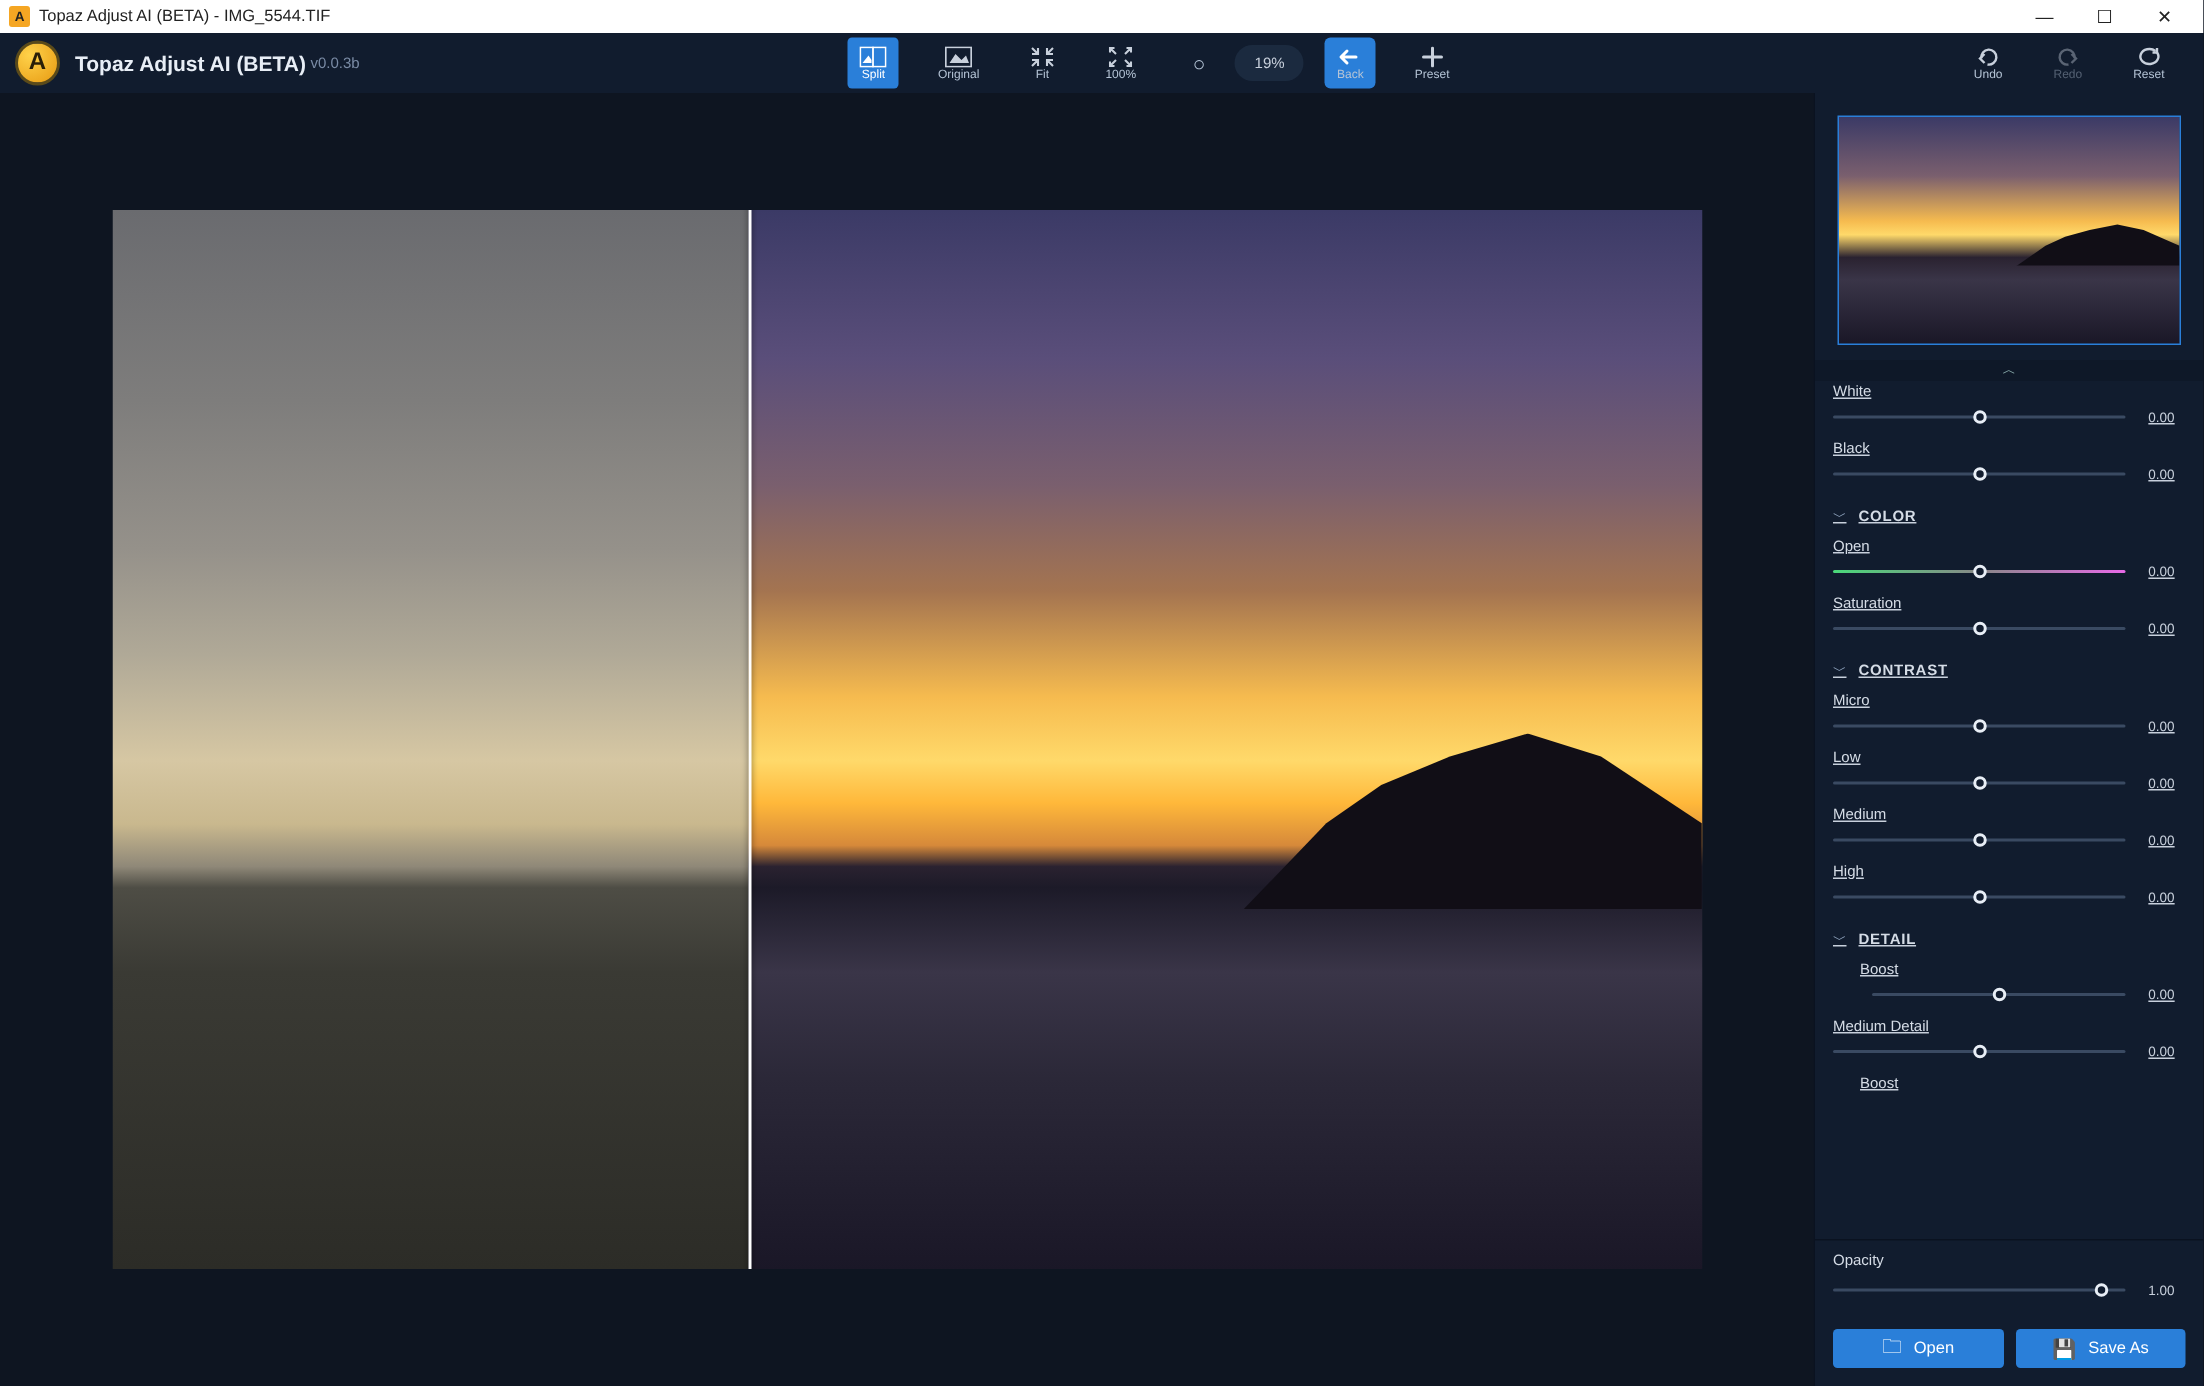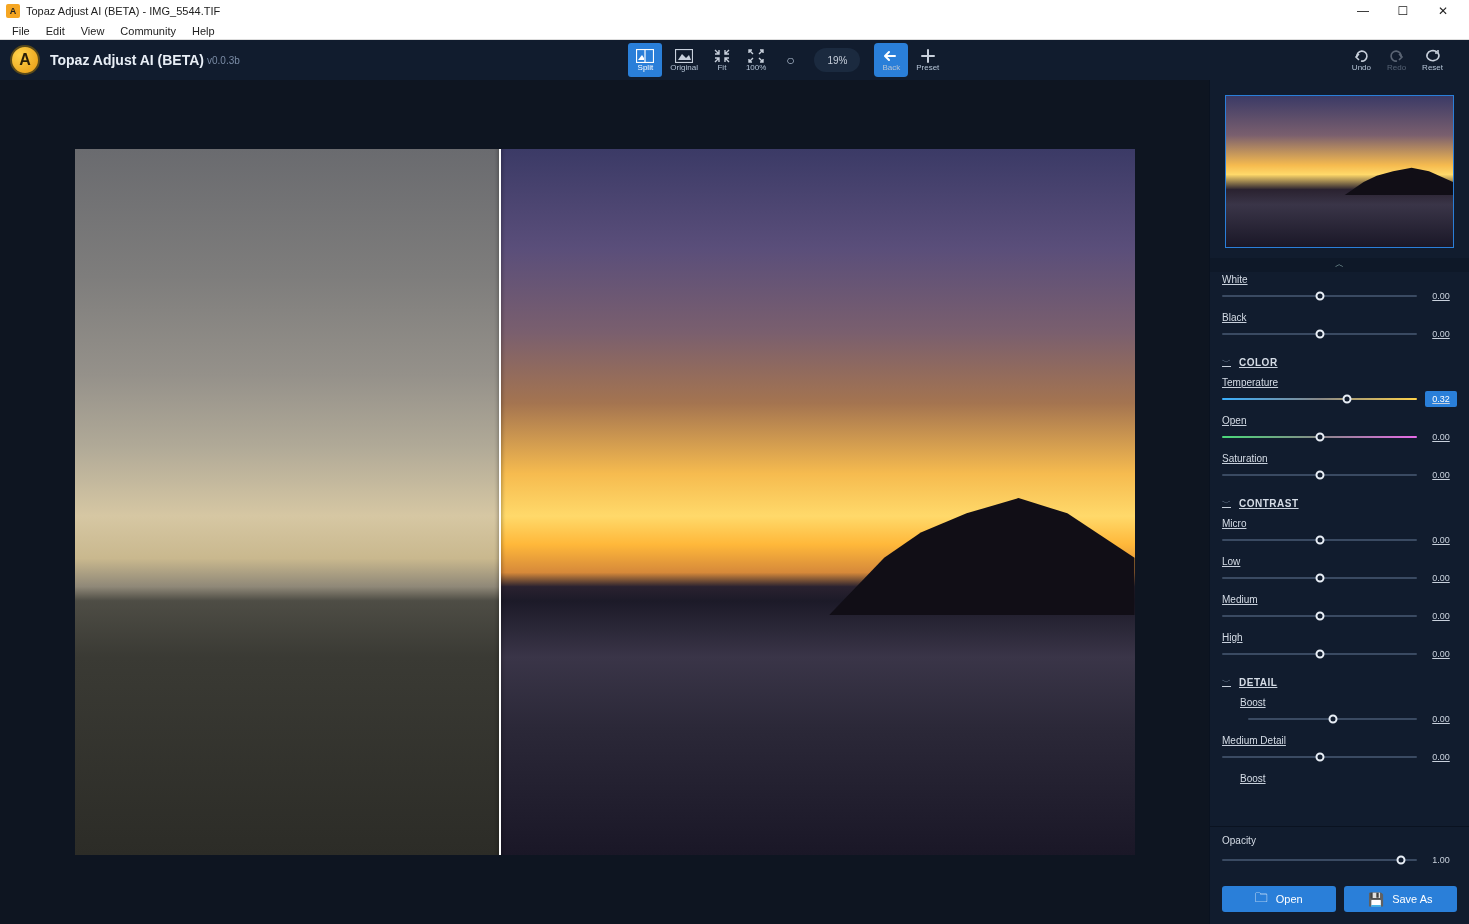--- a/index.html
+++ b/index.html
@@ -16,21 +16,21 @@
 
 .menubar { height: 18px; background: #fff; display: flex; align-items: center; padding: 0 4px; font-size: 11px; color: #222; border-bottom: 1px solid #ddd; }
 .menubar .item { padding: 1px 8px; cursor: pointer; }
 
 
 .header { height: 40px; background: #111c2e; display: flex; align-items: center; padding: 0 10px; }
 .header .logo { width: 30px; height: 30px; border-radius: 50%; background: radial-gradient(circle at 30% 30%, #ffd24a, #e79a12); border: 2px solid #5a4a1a; display: flex; align-items: center; justify-content: center; font-weight: bold; color: #2a1f08; font-size: 16px; margin-right: 10px; }
 .header .app-title { font-size: 14px; font-weight: 600; color: #e8eef6; }
 .header .version { font-size: 10px; color: #7a8ba5; margin-left: 3px; }
 .header .spacer { flex: 1; }
-.header .toolgroup { display: flex; gap: 0; align-items: center; margin: 0 8px; }
+.header .toolgroup { display: flex; gap: 18px; align-items: center; margin: 0 8px; }
 .header .toolbtn { display: flex; flex-direction: column; align-items: center; justify-content: center; padding: 3px 8px; border-radius: 3px; cursor: pointer; font-size: 8px; color: #b5c4d6; min-width: 32px; height: 34px; }
 .header .toolbtn.active { background: #2a7fd9; color: #fff; }
 .header .toolbtn .ico { font-size: 14px; line-height: 1; }
 .header .toolbtn svg { display: block; }
 .header .zoom-box { background: #1b2a3f; border-radius: 12px; width: 46px; height: 24px; font-size: 10px; display: flex; align-items: center; justify-content: center; color: #c8d0dc; }
 .header .backbtn { background: #2a7fd9; border-radius: 4px; }
 
 
 .main { flex: 1; display: flex; overflow: hidden; }
 
@@ -105,27 +105,20 @@
 
   <div class="titlebar">
     <div class="logo-sm">A</div>
     <div>Topaz Adjust AI (BETA) - IMG_5544.TIF</div>
     <div class="spacer"></div>
     <div class="win-btn">—</div>
     <div class="win-btn">☐</div>
     <div class="win-btn">✕</div>
   </div>
 
-  <div class="menubar">
-    <div class="item">File</div>
-    <div class="item">Edit</div>
-    <div class="item">View</div>
-    <div class="item">Community</div>
-    <div class="item">Help</div>
-  </div>
 
   <div class="header">
     <div class="logo">A</div>
     <div class="app-title">Topaz Adjust AI (BETA)</div>
     <div class="version">v0.0.3b</div>
     <div class="spacer"></div>
 
     <div class="toolgroup">
       <div class="toolbtn active">
         <svg width="18" height="14" viewBox="0 0 18 14">
@@ -243,29 +236,20 @@
             <div class="track">
                 <div class="handle" style="left:50%"></div>
               </div>
             <div class="valbox">0.00</div>
           </div>
         </div>
 
         <div class="section-hdr">
           <span class="chev">﹀</span>
           <span class="title">COLOR</span>
-        </div>
-        <div class="prow">
-          <span class="lbl">Temperature</span>
-          <div class="slider-row">
-            <div class="track grad-temp">
-                <div class="handle" style="left:64%"></div>
-              </div>
-            <div class="valbox active">0.32</div>
-          </div>
         </div>
         <div class="prow">
           <span class="lbl">Open</span>
           <div class="slider-row">
             <div class="track grad-tint">
                 <div class="handle" style="left:50%"></div>
               </div>
             <div class="valbox">0.00</div>
           </div>
         </div>

